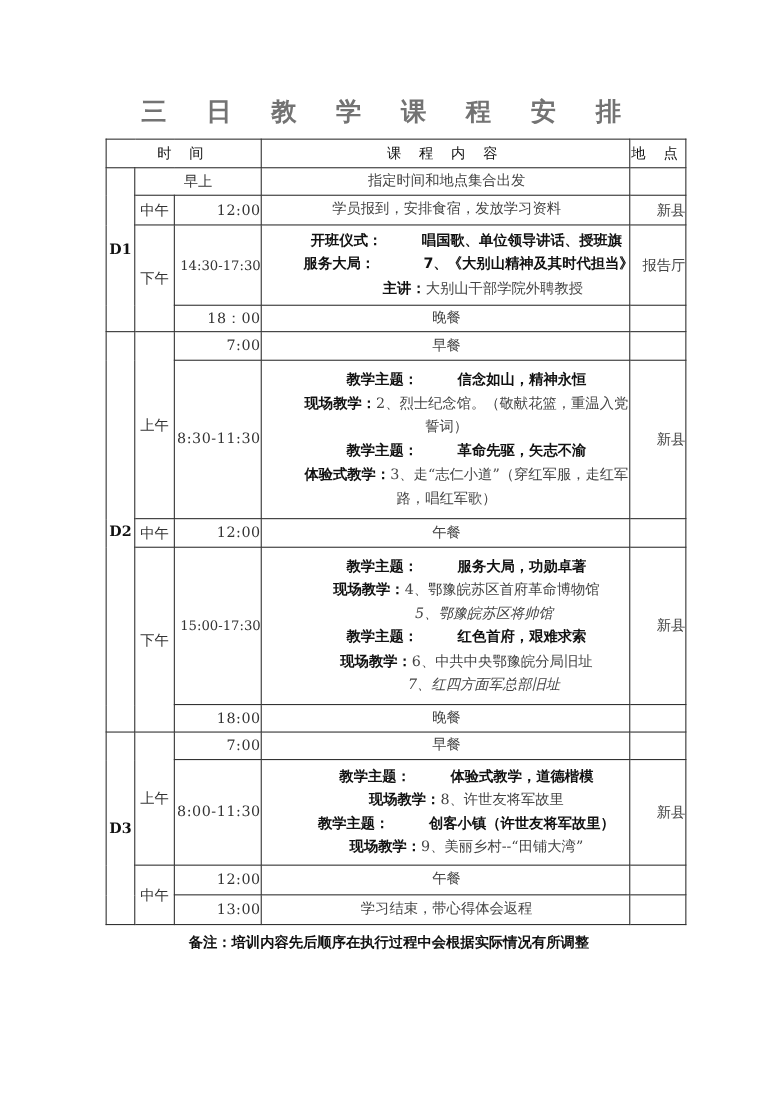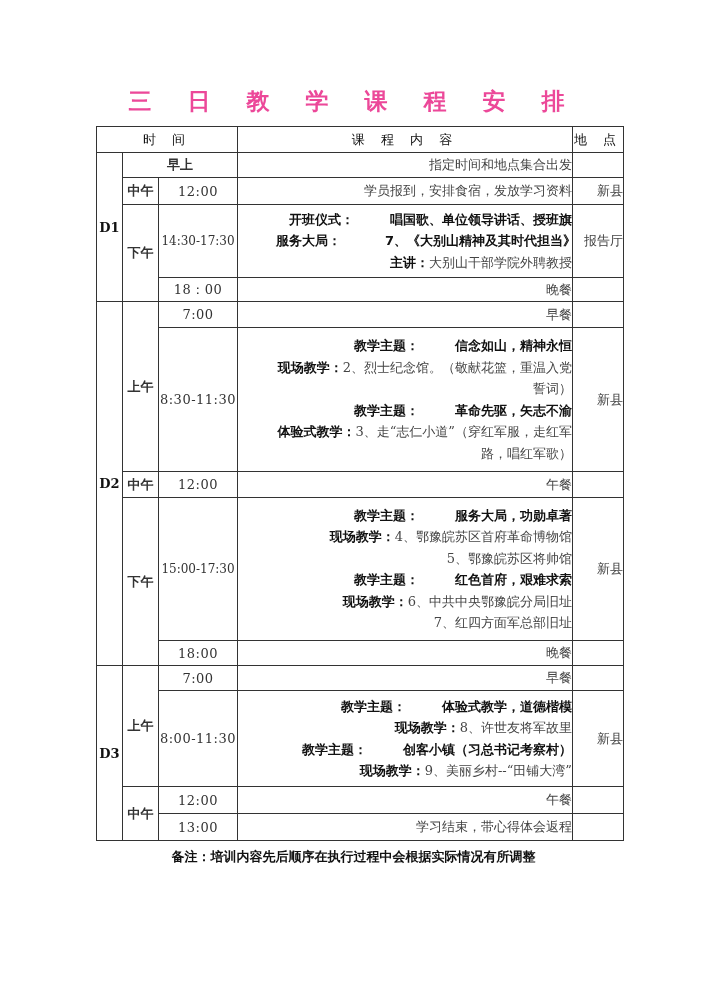--- a/index.html
+++ b/index.html
@@ -1,30 +1,30 @@
 <!DOCTYPE html>
 <html><head>
 <meta charset="utf-8">
 <style>
   html, body { margin: 0; padding: 0; background: #ffffff; }
   body { width: 707px; height: 1000px; position: relative; overflow: hidden; font-family: "DejaVu Serif", serif; color: #222; }
-  .title { position: absolute; top: 86px; left: 0; width: 707px; text-align: center; font-family: "DejaVu Sans", sans-serif; font-weight: bold; font-size: 23px; letter-spacing: 14px; color: #ec4899; }
+  .title { position: absolute; top: 86px; left: 0; width: 707px; text-align: center; font-family: "DejaVu Sans", sans-serif; font-weight: bold; font-size: 23px; letter-spacing: 14px; color: #737373; }
   table.sched { position: absolute; left: 96px; top: 126px; border-collapse: collapse; table-layout: fixed; width: 527px; }
   table.sched td, table.sched th { border: 1px solid #333; padding: 0; font-size: 13px; vertical-align: middle; }
   th { font-family: "DejaVu Sans", sans-serif; font-weight: normal; font-size: 14px; letter-spacing: 6px; color: #111; text-align: center; }
   .day { text-align: center; font-weight: bold; font-size: 12px; color: #111; }
-  .period { text-align: center; color: #333; font-size: 13px; font-weight: bold; }
-  .time { text-align: center; color: #333; font-size: 12.5px; white-space: nowrap; letter-spacing: 0.5px; }
-  .content { text-align: right; padding-left: 2px !important; color: #444; line-height: 21.5px; }
+  .period { text-align: center; color: #333; font-size: 13px; }
+  .time { text-align: right; color: #333; font-size: 12.5px; white-space: nowrap; letter-spacing: 0.5px; }
+  .content { text-align: center; padding-left: 2px !important; color: #444; line-height: 21.5px; }
   .loc { text-align: right; color: #444; }
   .lbl { font-family: "DejaVu Sans", sans-serif; font-weight: bold; color: #111; margin-left: 36px; }
   .line { display: block; white-space: nowrap; }
   .wrap { display: block; white-space: normal; }
   .indent-main { padding-left: 30px; }
-  .indent-sub { padding-left: 68px; }
+  .indent-sub { padding-left: 68px; font-style: italic; }
   .note { position: absolute; top: 848px; left: 0; width: 707px; text-align: center; font-family: "DejaVu Sans", sans-serif; font-weight: bold; font-size: 13px; color: #111; }
 </style>
 </head>
 <body>
 
 <div class="title">三 日 教 学 课 程 安 排</div>
 
 <table class="sched">
   <colgroup>
     <col style="width:26px">
@@ -115,21 +115,21 @@
     <td rowspan="2" class="period">上午</td>
     <td class="time">7:00</td>
     <td class="content">早餐</td>
     <td class="loc"></td>
   </tr>
   <tr style="height:96px">
     <td class="time">8:00-11:30</td>
     <td class="content">
       <span class="line"><span class="lbl">教学主题：</span><span class="lbl">体验式教学，道德楷模</span></span>
       <span class="line"><span class="lbl">现场教学：</span><span>8、许世友将军故里</span></span>
-      <span class="line"><span class="lbl">教学主题：</span><span class="lbl">创客小镇（习总书记考察村）</span></span>
+      <span class="line"><span class="lbl">教学主题：</span><span class="lbl">创客小镇（许世友将军故里）</span></span>
       <span class="line"><span class="lbl">现场教学：</span><span>9、美丽乡村--“田铺大湾”</span></span>
     </td>
     <td class="loc">新县</td>
   </tr>
   <tr style="height:27px">
     <td rowspan="2" class="period">中午</td>
     <td class="time">12:00</td>
     <td class="content">午餐</td>
     <td class="loc"></td>
   </tr>

